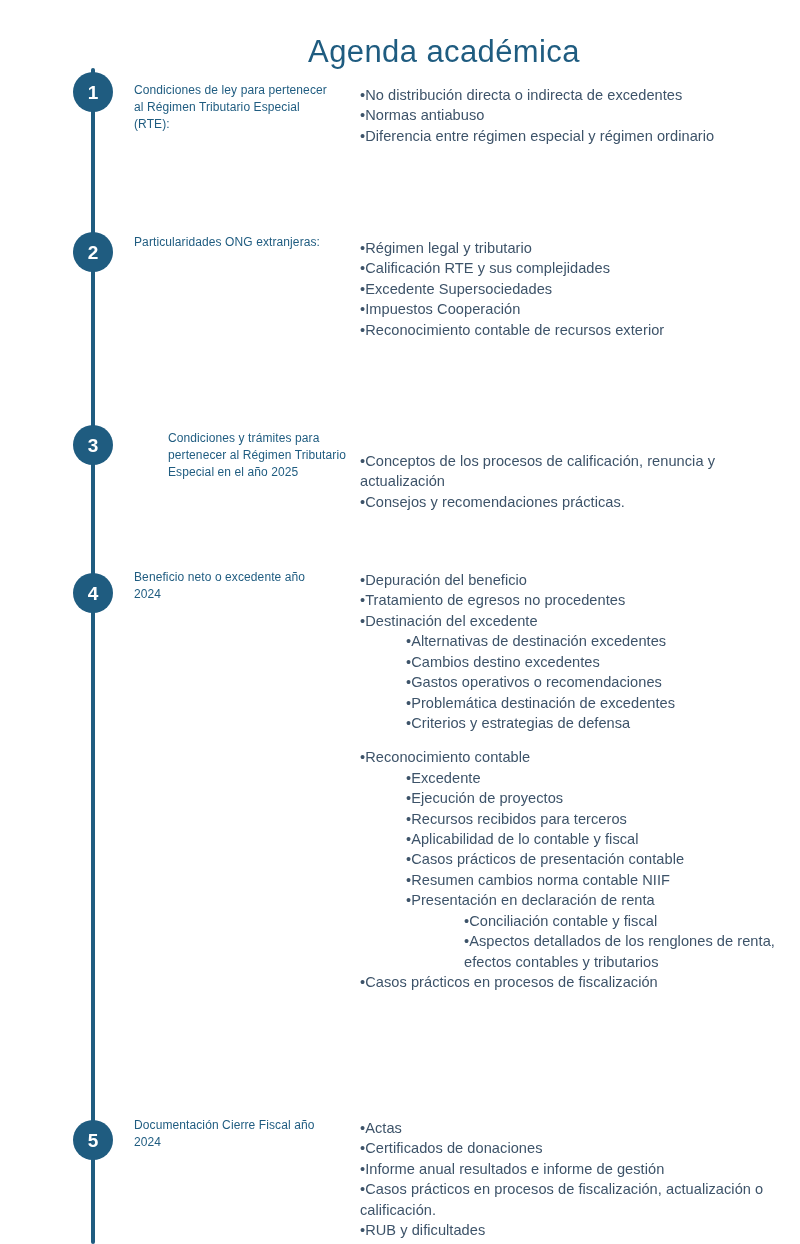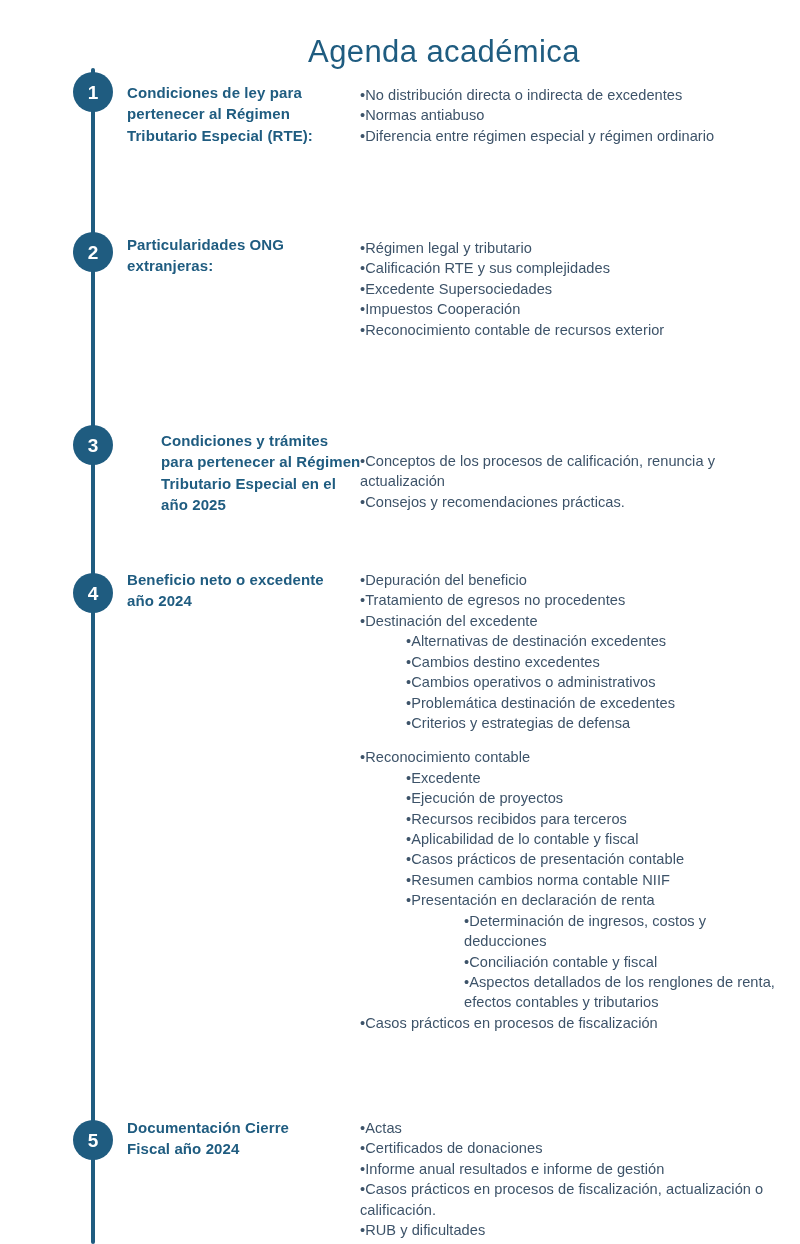--- a/index.html
+++ b/index.html
@@ -59,25 +59,25 @@
     font-size: 19px;
     font-weight: 700;
     line-height: 1;
     box-sizing: border-box;
     z-index: 3;
   }
 
   
   .step-heading {
     position: absolute;
-    left: 127px;
+    left: 134px;
     width: 200px;
     font-family: "Liberation Sans", sans-serif;
-    font-size: 15px;
-    font-weight: 700;
+    font-size: 12px;
+    font-weight: 400;
     color: #1f5c80;
     line-height: 1.42;
     letter-spacing: 0.1px;
   }
 
   .step-body {
     position: absolute;
     left: 348px;
     width: 440px;
     font-family: "Liberation Sans", sans-serif;
@@ -141,33 +141,32 @@
     <div class="step-circle" style="top: 573px;">
       <span>4</span>
     </div>
     <div class="step-heading" style="top: 569px;">Beneficio neto o excedente año 2024</div>
     <div class="step-body" style="top: 570px;">
       <span class="bullet-line lvl-1"><span class="dot">•</span><span>Depuración del beneficio</span></span>
       <span class="bullet-line lvl-1"><span class="dot">•</span><span>Tratamiento de egresos no procedentes</span></span>
       <span class="bullet-line lvl-1"><span class="dot">•</span><span>Destinación del excedente</span></span>
       <span class="bullet-line lvl-2"><span class="dot">•</span><span>Alternativas de destinación excedentes</span></span>
       <span class="bullet-line lvl-2"><span class="dot">•</span><span>Cambios destino excedentes</span></span>
-      <span class="bullet-line lvl-2"><span class="dot">•</span><span>Cambios operativos o administrativos</span></span>
+      <span class="bullet-line lvl-2"><span class="dot">•</span><span>Gastos operativos o recomendaciones</span></span>
       <span class="bullet-line lvl-2"><span class="dot">•</span><span>Problemática destinación de excedentes</span></span>
       <span class="bullet-line lvl-2"><span class="dot">•</span><span>Criterios y estrategias de defensa</span></span>
       <span class="spacer-line"></span>
       <span class="bullet-line lvl-1"><span class="dot">•</span><span>Reconocimiento contable</span></span>
       <span class="bullet-line lvl-2"><span class="dot">•</span><span>Excedente</span></span>
       <span class="bullet-line lvl-2"><span class="dot">•</span><span>Ejecución de proyectos</span></span>
       <span class="bullet-line lvl-2"><span class="dot">•</span><span>Recursos recibidos para terceros</span></span>
       <span class="bullet-line lvl-2"><span class="dot">•</span><span>Aplicabilidad de lo contable y fiscal</span></span>
       <span class="bullet-line lvl-2"><span class="dot">•</span><span>Casos prácticos de presentación contable</span></span>
       <span class="bullet-line lvl-2"><span class="dot">•</span><span>Resumen cambios norma contable NIIF</span></span>
       <span class="bullet-line lvl-2"><span class="dot">•</span><span>Presentación en declaración de renta</span></span>
-      <span class="bullet-line lvl-3"><span class="dot">•</span><span>Determinación de ingresos, costos y deducciones</span></span>
       <span class="bullet-line lvl-3"><span class="dot">•</span><span>Conciliación contable y fiscal</span></span>
       <span class="bullet-line lvl-3"><span class="dot">•</span><span>Aspectos detallados de los renglones de renta, efectos contables y tributarios</span></span>
       <span class="bullet-line lvl-1"><span class="dot">•</span><span>Casos prácticos en procesos de fiscalización</span></span>
     </div>
     <div class="step-circle" style="top: 1120px;">
       <span>5</span>
     </div>
     <div class="step-heading" style="top: 1117px;">Documentación Cierre Fiscal año 2024</div>
     <div class="step-body" style="top: 1118px;">
       <span class="bullet-line lvl-1"><span class="dot">•</span><span>Actas</span></span>

